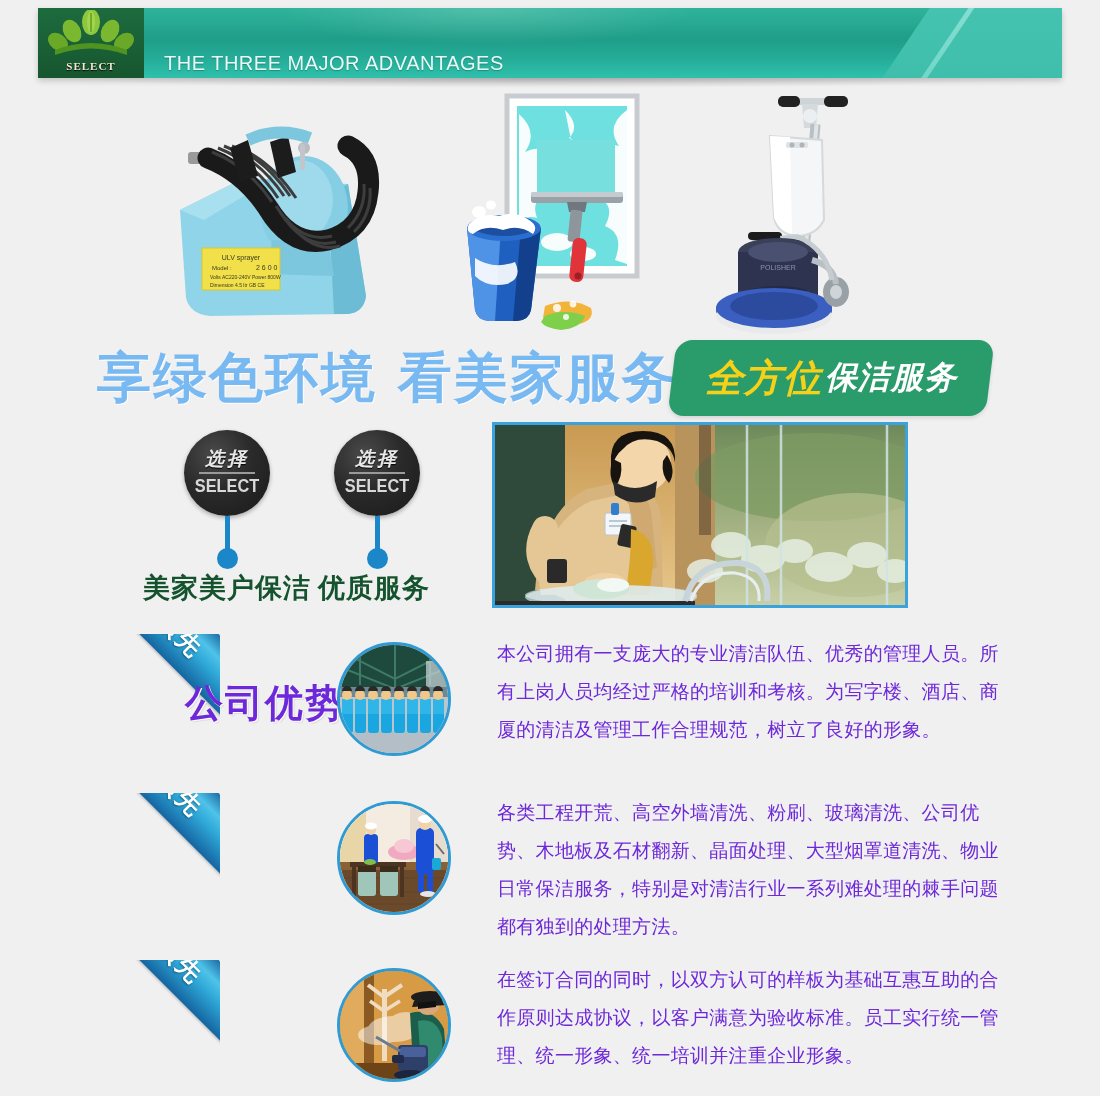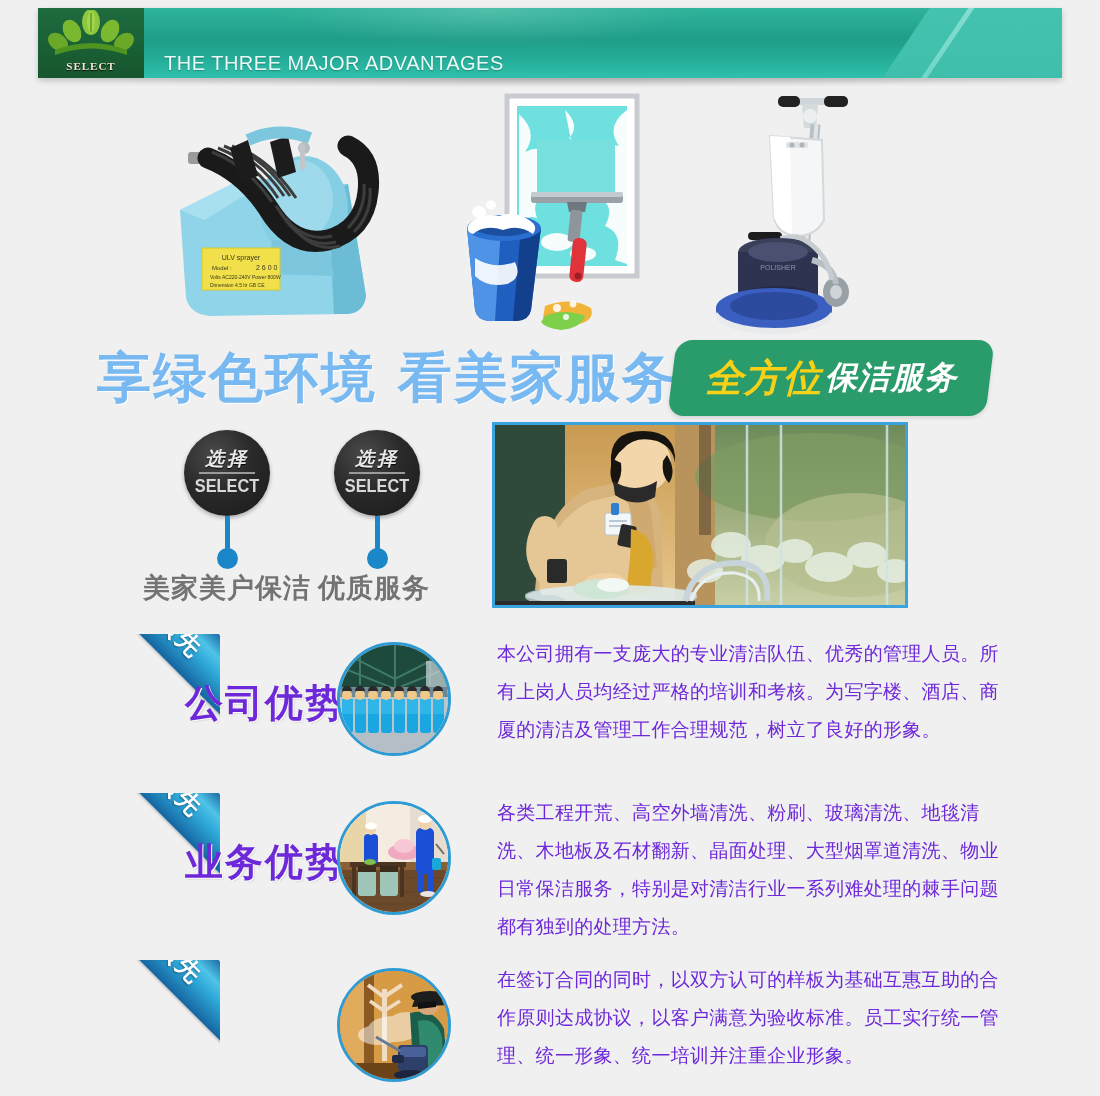--- a/index.html
+++ b/index.html
@@ -123,21 +123,21 @@
   .pin-en{
     position:absolute;left:0;top:45px;width:86px;text-align:center;
     color:#d8d8d8;font-size:19px;font-weight:bold;letter-spacing:0px;
     font-family:"Liberation Sans",sans-serif;
     transform:scaleX(0.86);
   }
   .pin-stem{position:absolute;left:41px;top:86px;width:5px;height:36px;background:#1b87c9;}
   .pin-dot{position:absolute;left:33px;top:118px;width:21px;height:21px;border-radius:50%;background:#1b87c9;}
   .pin-label{
     position:absolute;top:570px;
-    font-size:27px;font-weight:bold;color:#737373;
+    font-size:27px;font-weight:bold;color:#14532d;
     font-family:"DejaVu Sans","Liberation Sans",sans-serif;letter-spacing:1px;
     white-space:nowrap;
   }
 
   
   .worker{
     position:absolute;left:492px;top:422px;width:416px;height:186px;
     border:3px solid #3aa3de;box-sizing:border-box;background:#cfe2d8;overflow:hidden;
   }
 
@@ -506,21 +506,20 @@
     </div>
     <div class="para" style="top:0;">本公司拥有一支庞大的专业清洁队伍、优秀的管理人员。所有上岗人员均经过严格的培训和考核。为写字楼、酒店、商厦的清洁及管理工作合理规范，树立了良好的形象。</div>
   </div>
 
   <div class="row" style="top:793px;height:160px;">
     <div class="ribbon" style="top:0;">
       <div class="ribbon-band">
         <div class="ribbon-txt">业内领先</div>
       </div>
     </div>
-    <div class="row-title" style="top:44px;">业务优势</div>
     <div class="circ" style="top:8px;">
       <svg width="110" height="110" viewBox="0 0 110 110">
         <rect width="110" height="110" fill="#efe6d6"></rect>
         <rect x="0" y="0" width="110" height="58" fill="#f4ece0"></rect>
         <rect x="0" y="0" width="26" height="58" fill="#e8d6a8"></rect>
         <rect x="70" y="0" width="40" height="62" fill="#e6ddd0"></rect>
         <rect x="0" y="58" width="110" height="52" fill="#6b4a2c"></rect>
         <rect x="0" y="58" width="110" height="8" fill="#8a6134"></rect>
         <g stroke="#5a3c22" stroke-width="1" opacity="0.5">
           <line x1="0" y1="74" x2="110" y2="74"></line>
@@ -549,21 +548,21 @@
         <circle cx="31" cy="26" r="5" fill="#f0d2ab"></circle>
         <circle cx="85" cy="20" r="6" fill="#f0d2ab"></circle>
         <ellipse cx="31" cy="22" rx="6" ry="3.5" fill="#ffffff"></ellipse>
         <ellipse cx="85" cy="15" rx="7" ry="4" fill="#ffffff"></ellipse>
         <rect x="92" y="54" width="9" height="12" rx="2" fill="#19a8d8"></rect>
         <path d="M96 40 L104 50" stroke="#6b6b6b" stroke-width="2"></path>
         <ellipse cx="88" cy="90" rx="8" ry="3" fill="#e6e6e6"></ellipse>
         <ellipse cx="30" cy="58" rx="6" ry="3" fill="#7fbf4a"></ellipse>
       </svg>
     </div>
-    <div class="para" style="top:0;">各类工程开荒、高空外墙清洗、粉刷、玻璃清洗、地毯清洗、木地板及石材翻新、晶面处理、大型烟罩道清洗、物业日常保洁服务，特别是对清洁行业一系列难处理的棘手问题都有独到的处理方法。</div>
+    <div class="para" style="top:0;">各类工程开荒、高空外墙清洗、粉刷、玻璃清洗、公司优势、木地板及石材翻新、晶面处理、大型烟罩道清洗、物业日常保洁服务，特别是对清洁行业一系列难处理的棘手问题都有独到的处理方法。</div>
   </div>
 
   <div class="row" style="top:960px;height:140px;">
     <div class="ribbon" style="top:0;">
       <div class="ribbon-band">
         <div class="ribbon-txt">业内领先</div>
       </div>
     </div>
     <div class="circ" style="top:8px;">
       <svg width="110" height="110" viewBox="0 0 110 110">

